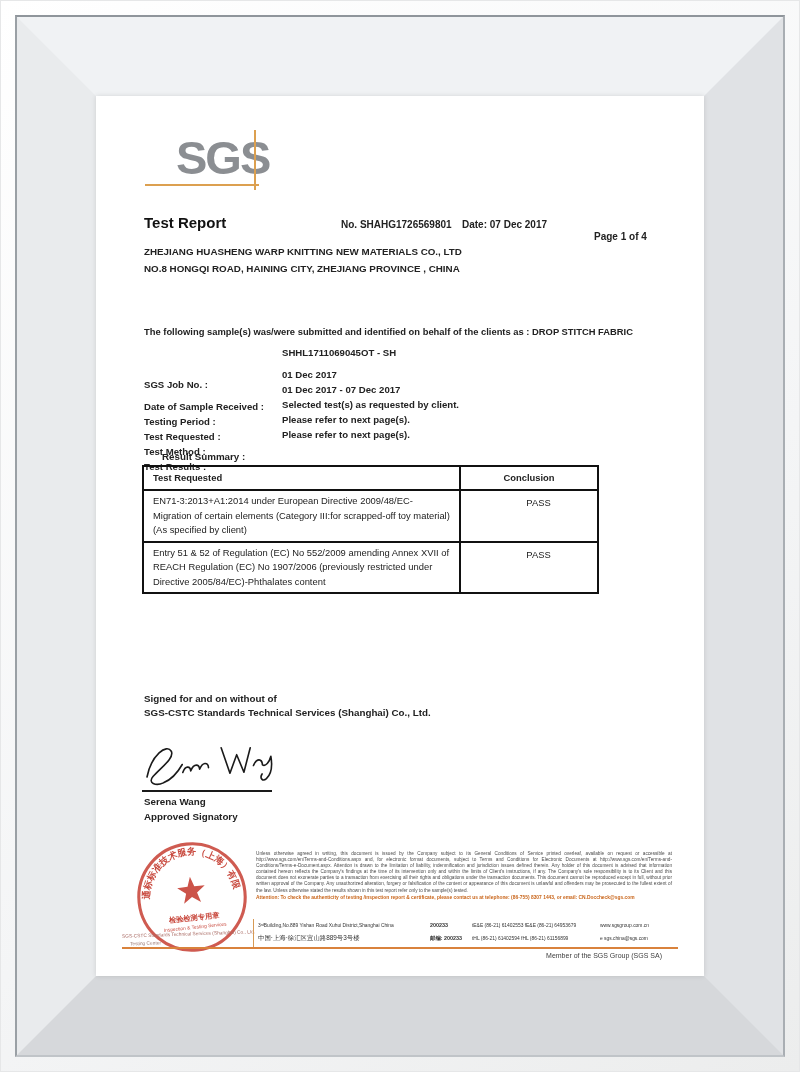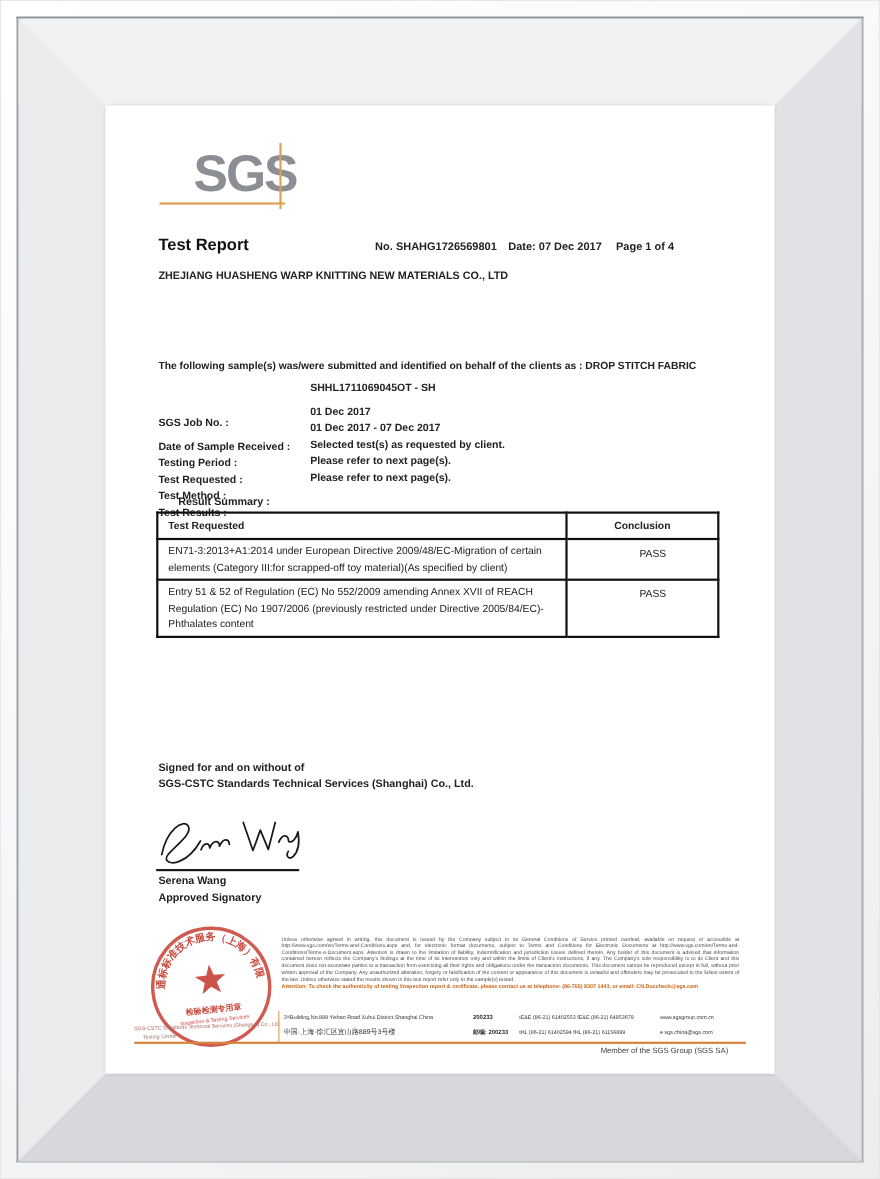--- a/index.html
+++ b/index.html
@@ -18,36 +18,36 @@
   .abs{position:absolute;}
 
   
   .sgs-logo{left:80px;top:38px;font-size:47px;font-weight:700;color:#8b8e92;letter-spacing:-2px;line-height:1;}
   .logo-vline{left:158px;top:34px;width:2px;height:60px;background:#dca050;}
   .logo-hline{left:49px;top:88px;width:114px;height:2px;background:#dca050;}
 
   
   .rpt-title{left:48px;top:118px;font-size:15px;font-weight:700;color:#111;}
   .hdr-meta{top:123px;font-size:10px;font-weight:700;color:#222;}
-  .hdr-no{left:213px;padding-left:32px;} .hdr-date{left:366px;} .hdr-page{left:464px;}
+  .hdr-no{left:213px;padding-left:32px;} .hdr-date{left:366px;} .hdr-page{left:498px;margin-top:12px;}
 
   .client-name{left:48px;top:150px;font-size:9.8px;font-weight:700;color:#222;}
   .client-addr{left:48px;top:167px;font-size:9.8px;font-weight:700;color:#222;}
 
   .sample-line{left:48px;top:230px;width:520px;font-size:9.4px;font-weight:700;color:#222;}
 
   .fields{left:48px;top:251px;width:520px;}
   .field-row{display:flex;font-size:9.6px;font-weight:700;color:#222;height:15px;}
   .field-row.first{margin-bottom:7px;}
   .field-label{width:138px;flex:0 0 138px;margin-top:32px;}
   .field-value{flex:1;}
 
   .result-summary{left:66px;top:355px;font-size:9.8px;font-weight:700;color:#222;}
 
-  .tbl{left:46px;top:369px;width:512px;border-collapse:collapse;}
+  .tbl{left:46px;top:369px;width:457px;border-collapse:collapse;}
   .tbl th,.tbl td{border:2px solid #111;font-size:9.4px;color:#222;padding:3px 9px;line-height:1.55;}
   .tbl th{font-weight:700;text-align:left;height:16px;}
   .tbl .col-conc{width:118px;text-align:center;}
   .tbl td.conc{text-align:center;vertical-align:top;padding-top:5px;padding-left:28px;}
 
   .sig1{left:48px;top:597px;font-size:9.8px;font-weight:700;color:#222;}
   .sig2{left:48px;top:611px;font-size:9.8px;font-weight:700;color:#222;}
   .sig-svg{left:42px;top:636px;}
   .sig-rule{left:46px;top:694px;width:130px;height:2px;background:#1a1a1a;}
   .sig-name{left:48px;top:700px;font-size:9.8px;font-weight:700;color:#222;}
@@ -87,20 +87,21 @@
           <div class="abs sgs-logo">SGS</div>
           <div class="abs logo-vline"></div>
           <div class="abs logo-hline"></div>
 
           <div class="abs rpt-title">Test Report</div>
           <div class="abs hdr-meta hdr-no">No. SHAHG1726569801</div>
           <div class="abs hdr-meta hdr-date">Date: 07 Dec 2017</div>
           <div class="abs hdr-meta hdr-page">Page 1 of 4</div>
 
           <div class="abs client-name">ZHEJIANG HUASHENG WARP KNITTING NEW MATERIALS CO., LTD</div>
+          <div class="abs client-addr">NO.8 HONGQI ROAD, HAINING CITY, ZHEJIANG PROVINCE , CHINA</div>
 
           <div class="abs sample-line">The following sample(s) was/were submitted and identified on behalf of the clients as : DROP STITCH FABRIC</div>
 
           <div class="abs fields">
             <div class="field-row first">
               <span class="field-label">SGS Job No. :</span>
               <span class="field-value">SHHL1711069045OT - SH</span>
             </div>
             <div class="field-row">
               <span class="field-label">Date of Sample Received :</span>

